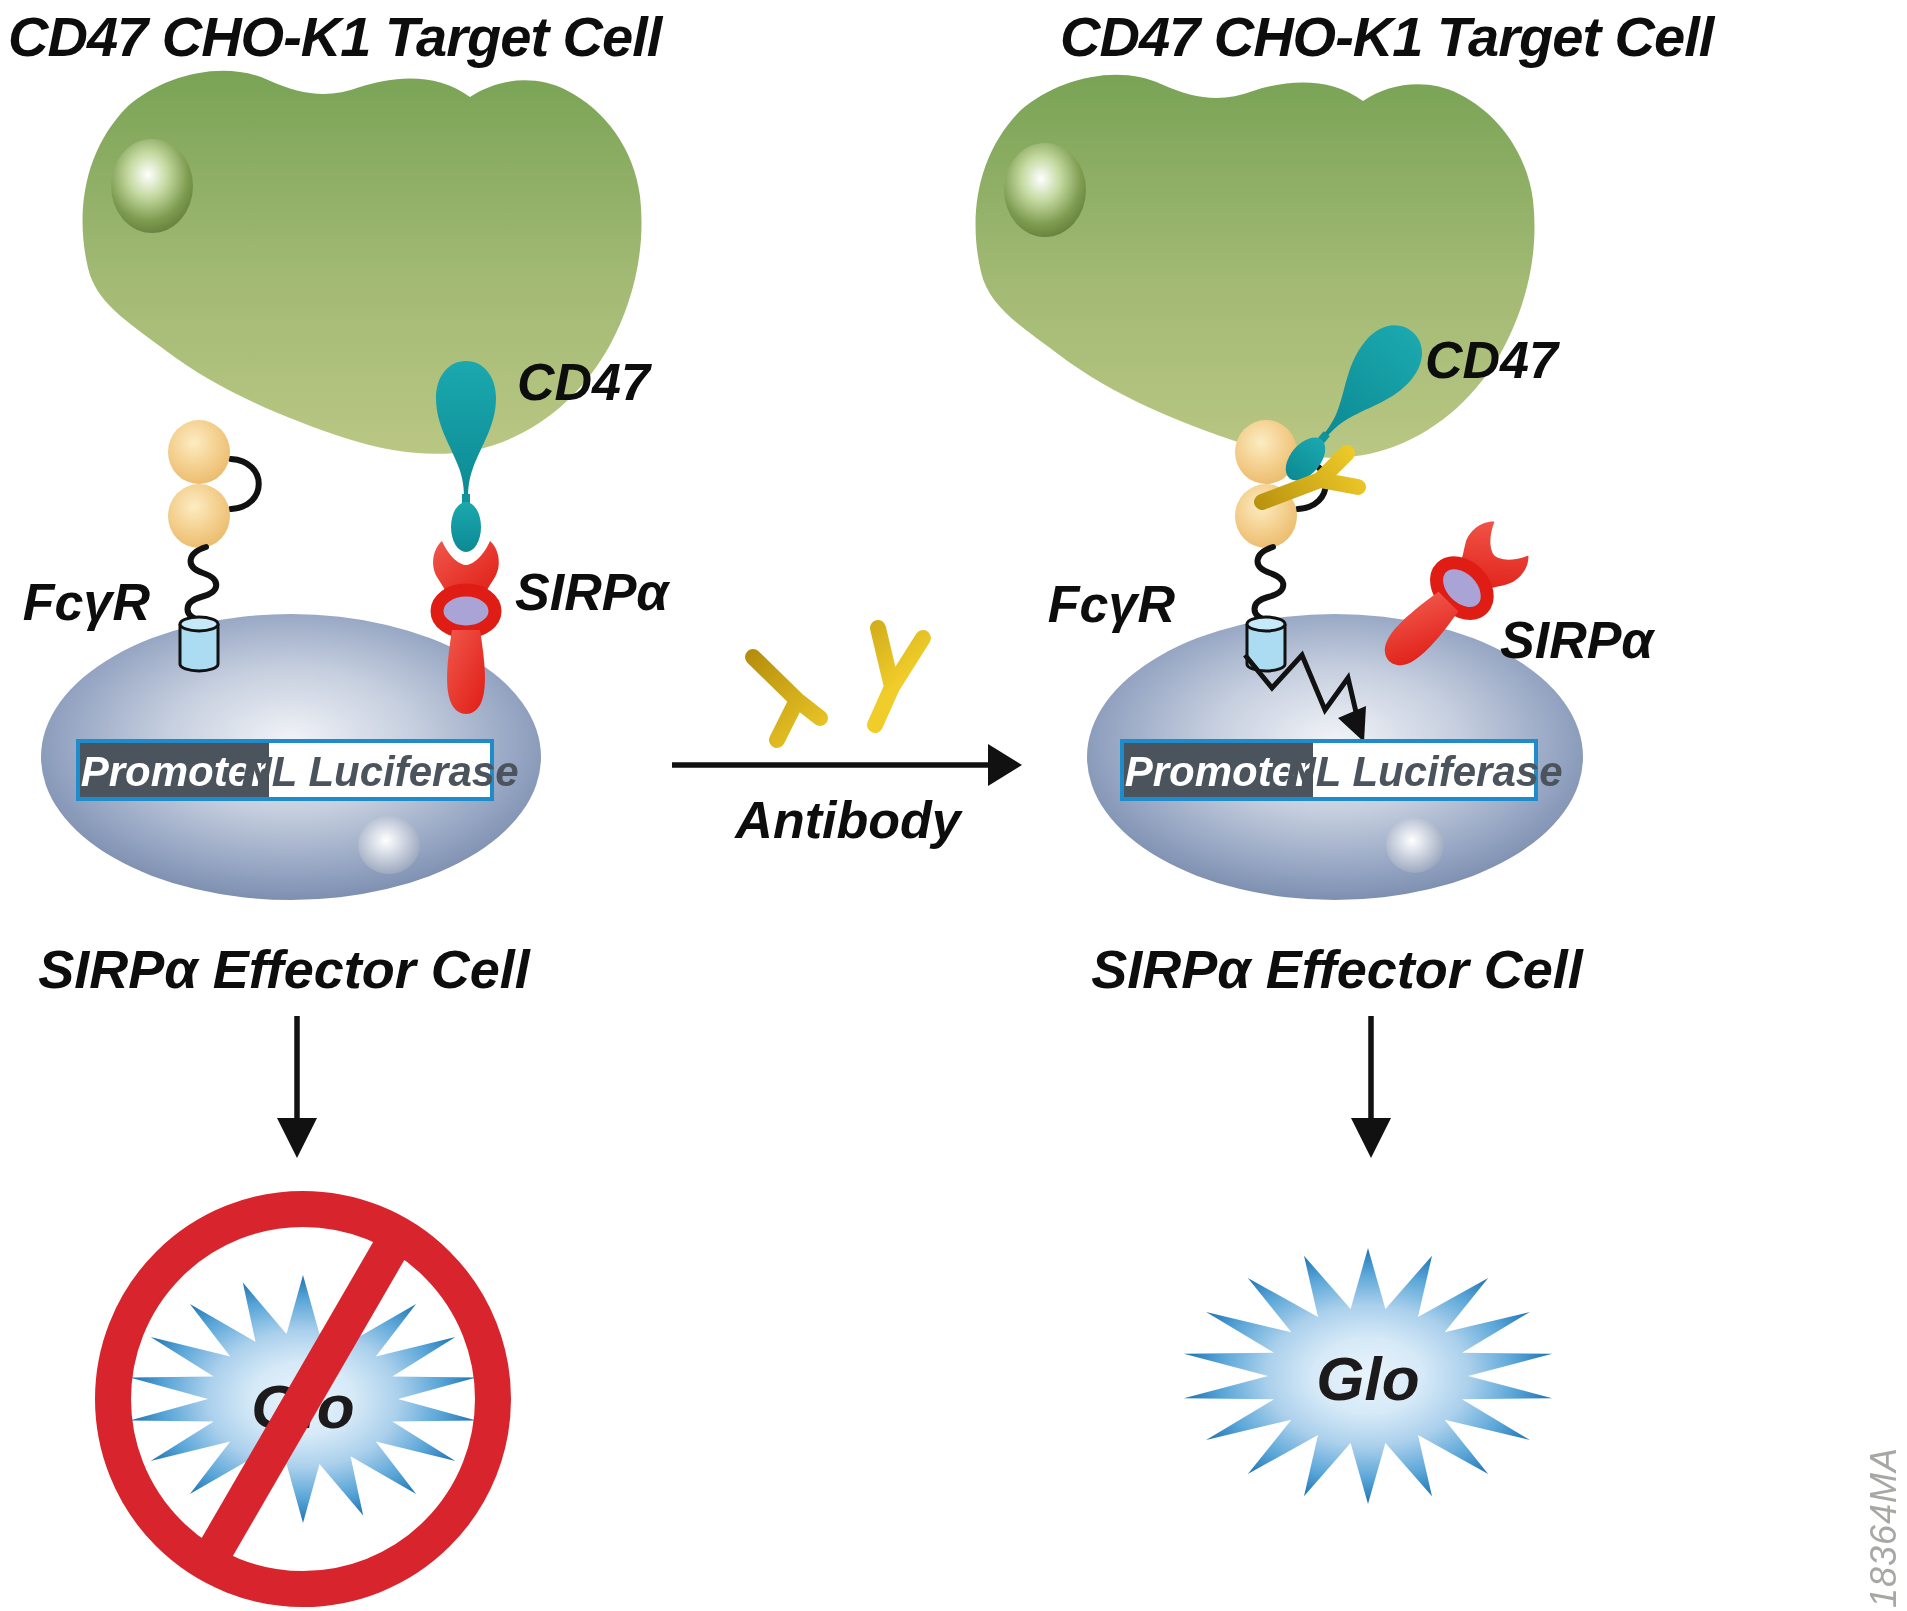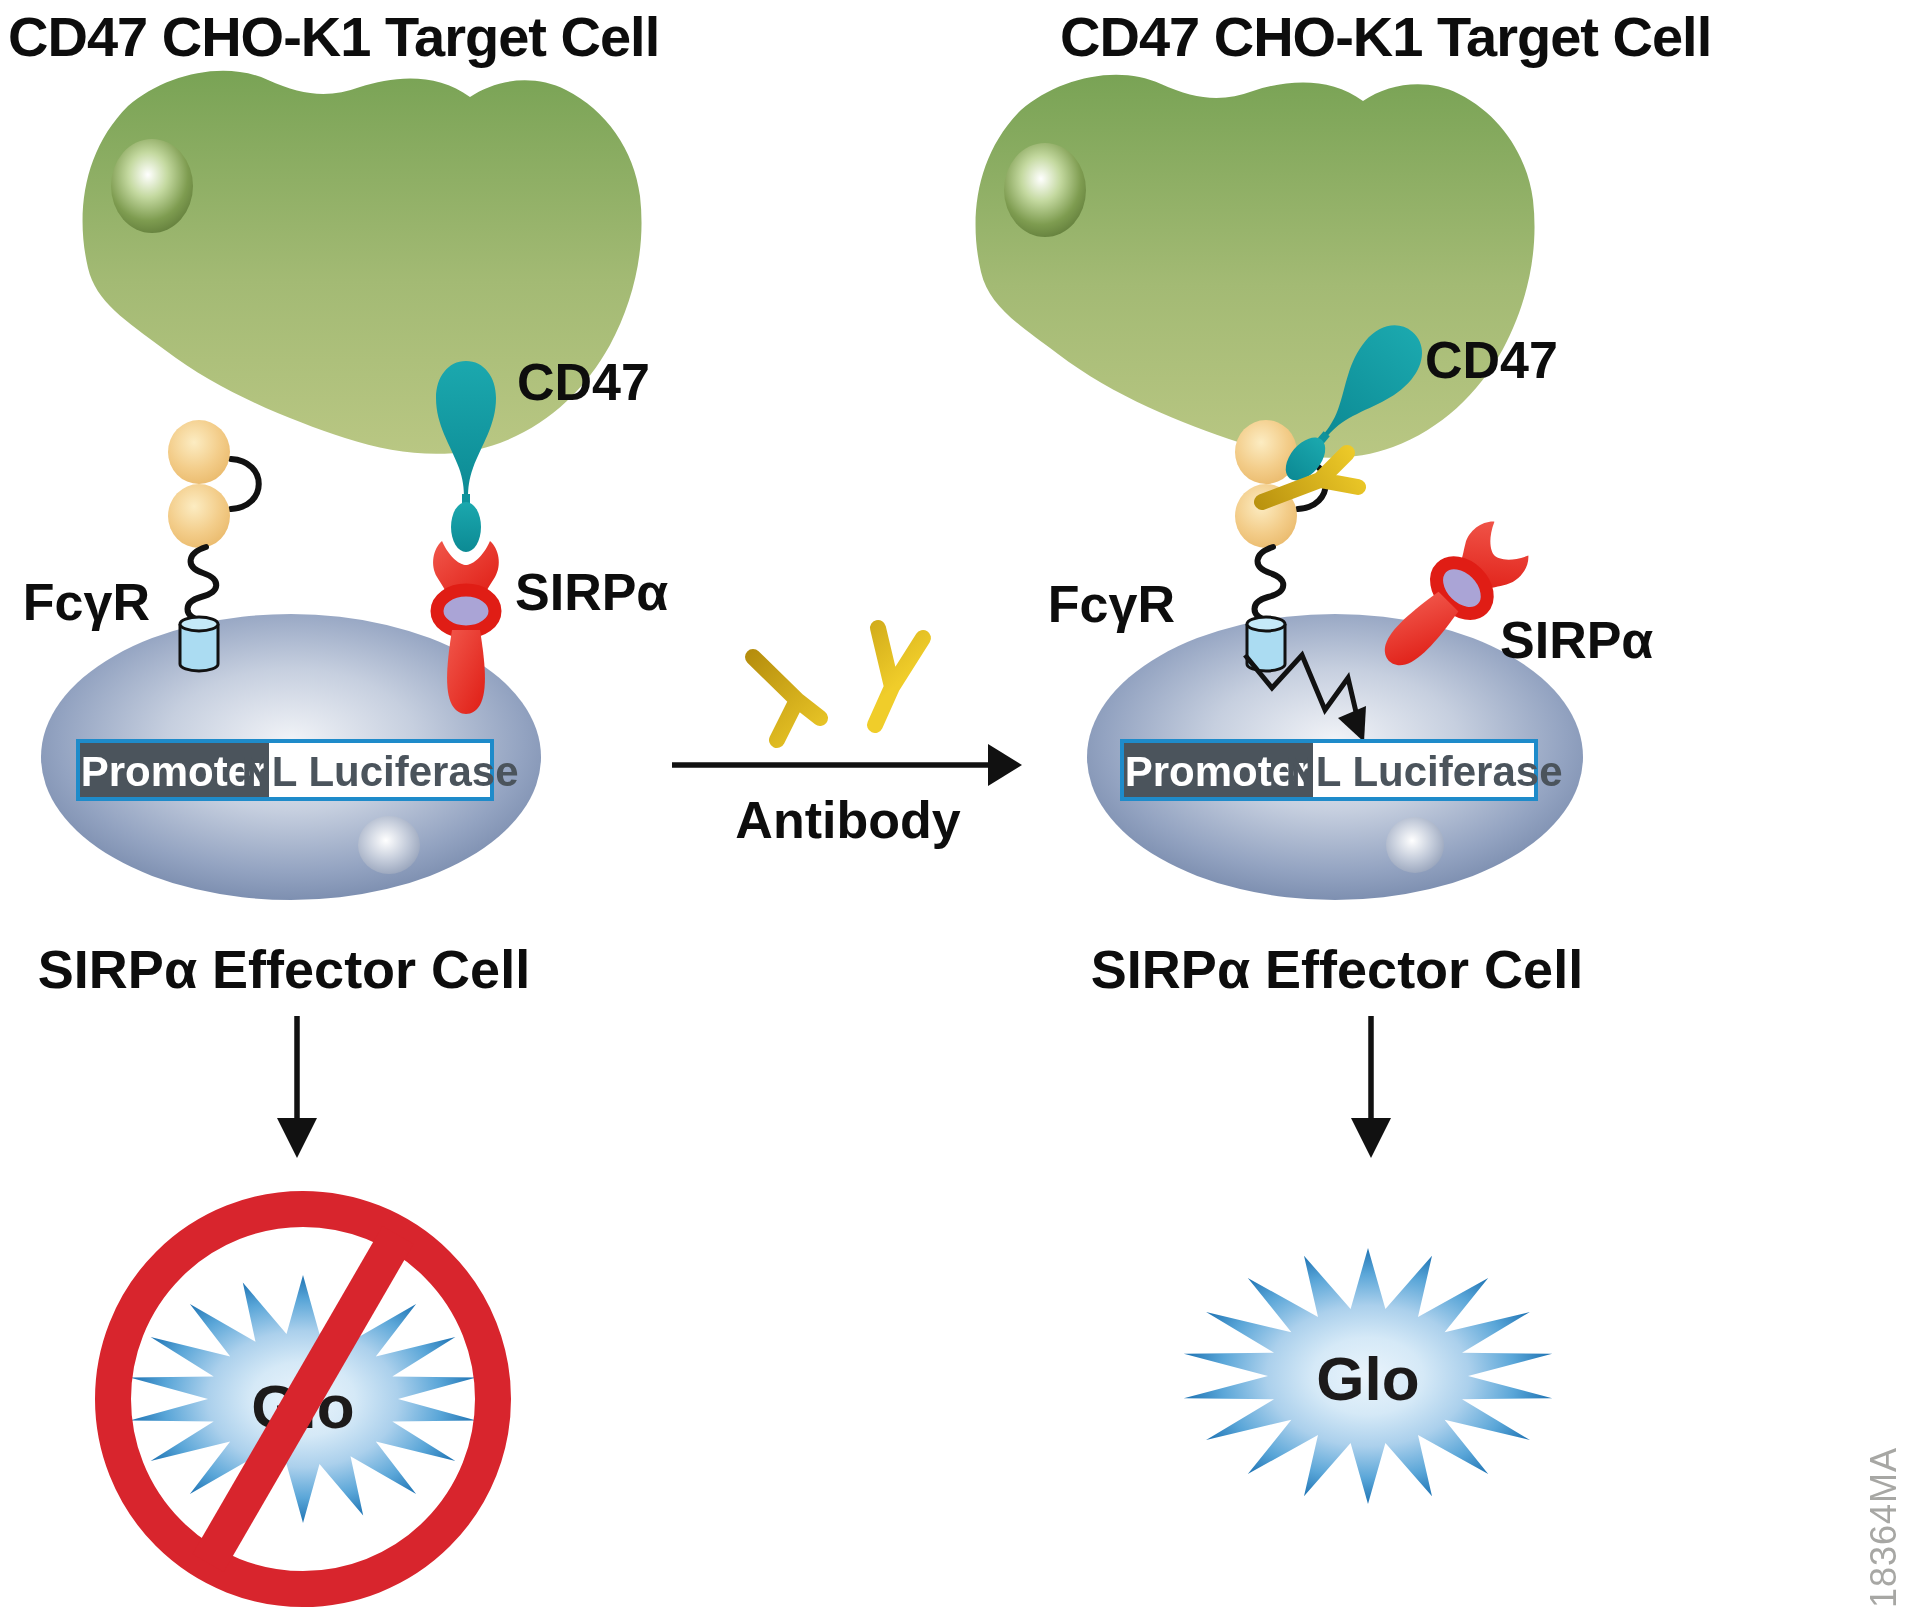--- a/index.html
+++ b/index.html
@@ -1,16 +1,16 @@
 <!DOCTYPE html>
 <html><head>
 <meta charset="utf-8">
 <style>
   html,body{margin:0;padding:0;background:#ffffff;}
-  .figure-wrap{position:relative;width:1907px;height:1611px;background:#ffffff;overflow:hidden;}
+  .figure-wrap{position:relative;width:1907px;height:1611px;background:#ffffff;overflow:hidden;font-style:italic;}
   svg{display:block;}
   text{font-family:"Liberation Sans","DejaVu Sans",sans-serif;}
   .title-text{font-size:56px;font-weight:bold;fill:#0d0d0d;letter-spacing:-1px;}
   .label-text{font-size:52px;font-weight:bold;fill:#0d0d0d;}
   .effector-text{font-size:54px;font-weight:bold;fill:#0d0d0d;}
   .box-text-light{font-size:42px;font-weight:bold;fill:#ffffff;}
   .box-text-dark{font-size:42px;font-weight:bold;fill:#4b545c;}
   .glo-text{font-size:62px;font-weight:bold;fill:#1c1a1a;}
   .watermark-text{font-size:36px;fill:#a7a7a4;letter-spacing:1px;}
 </style>

